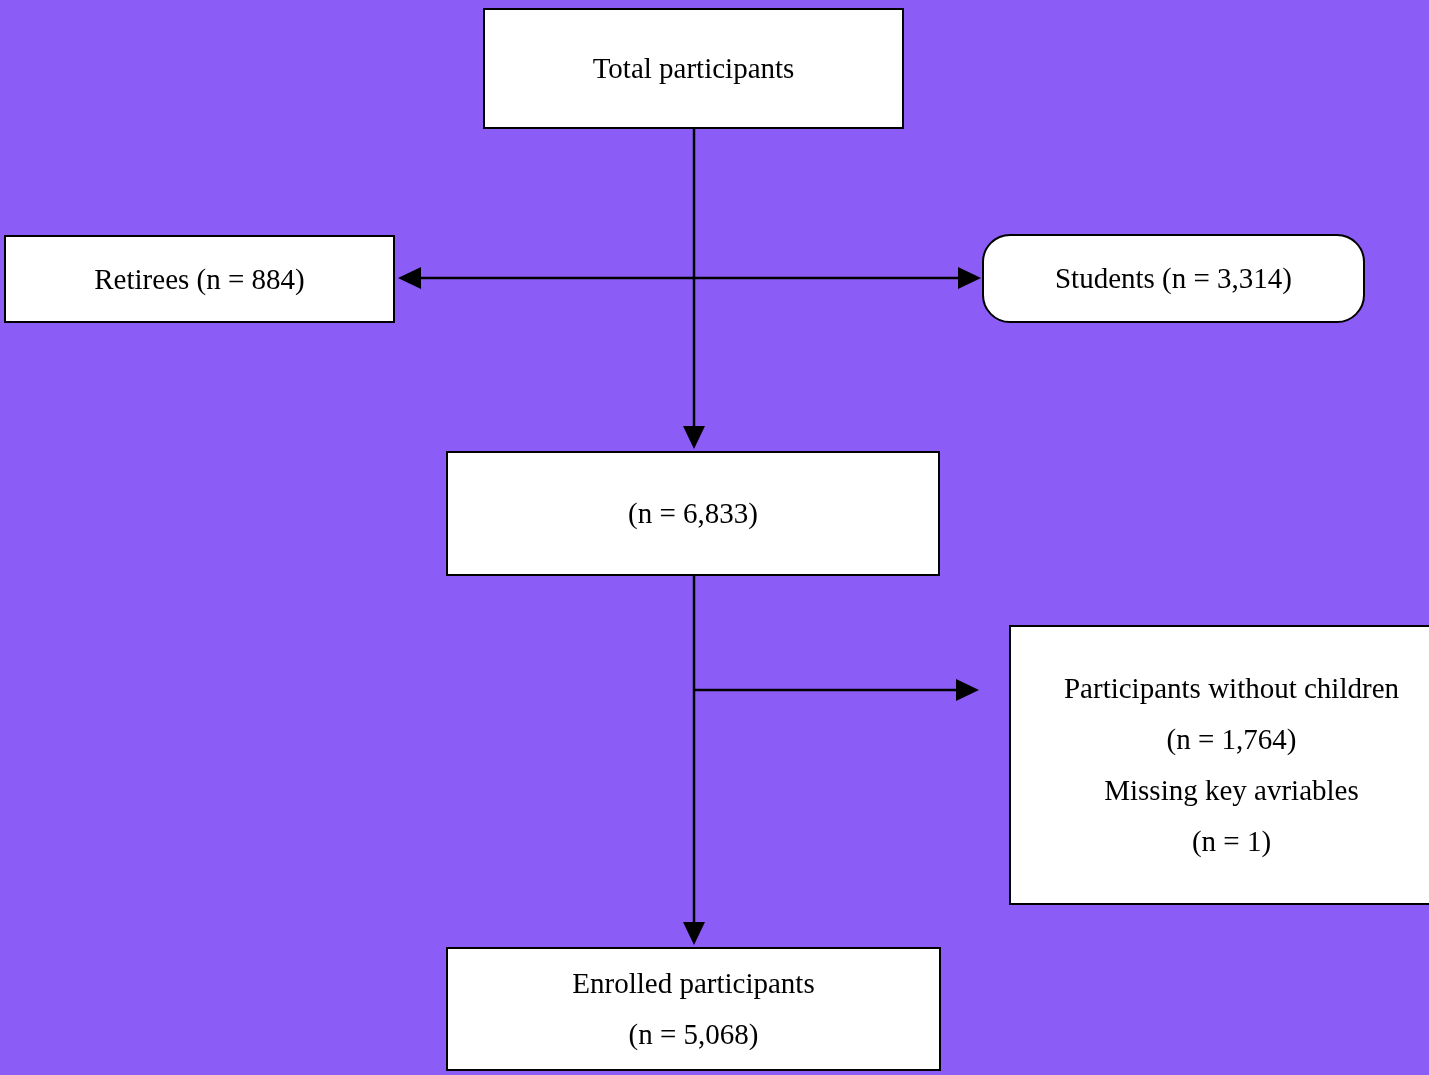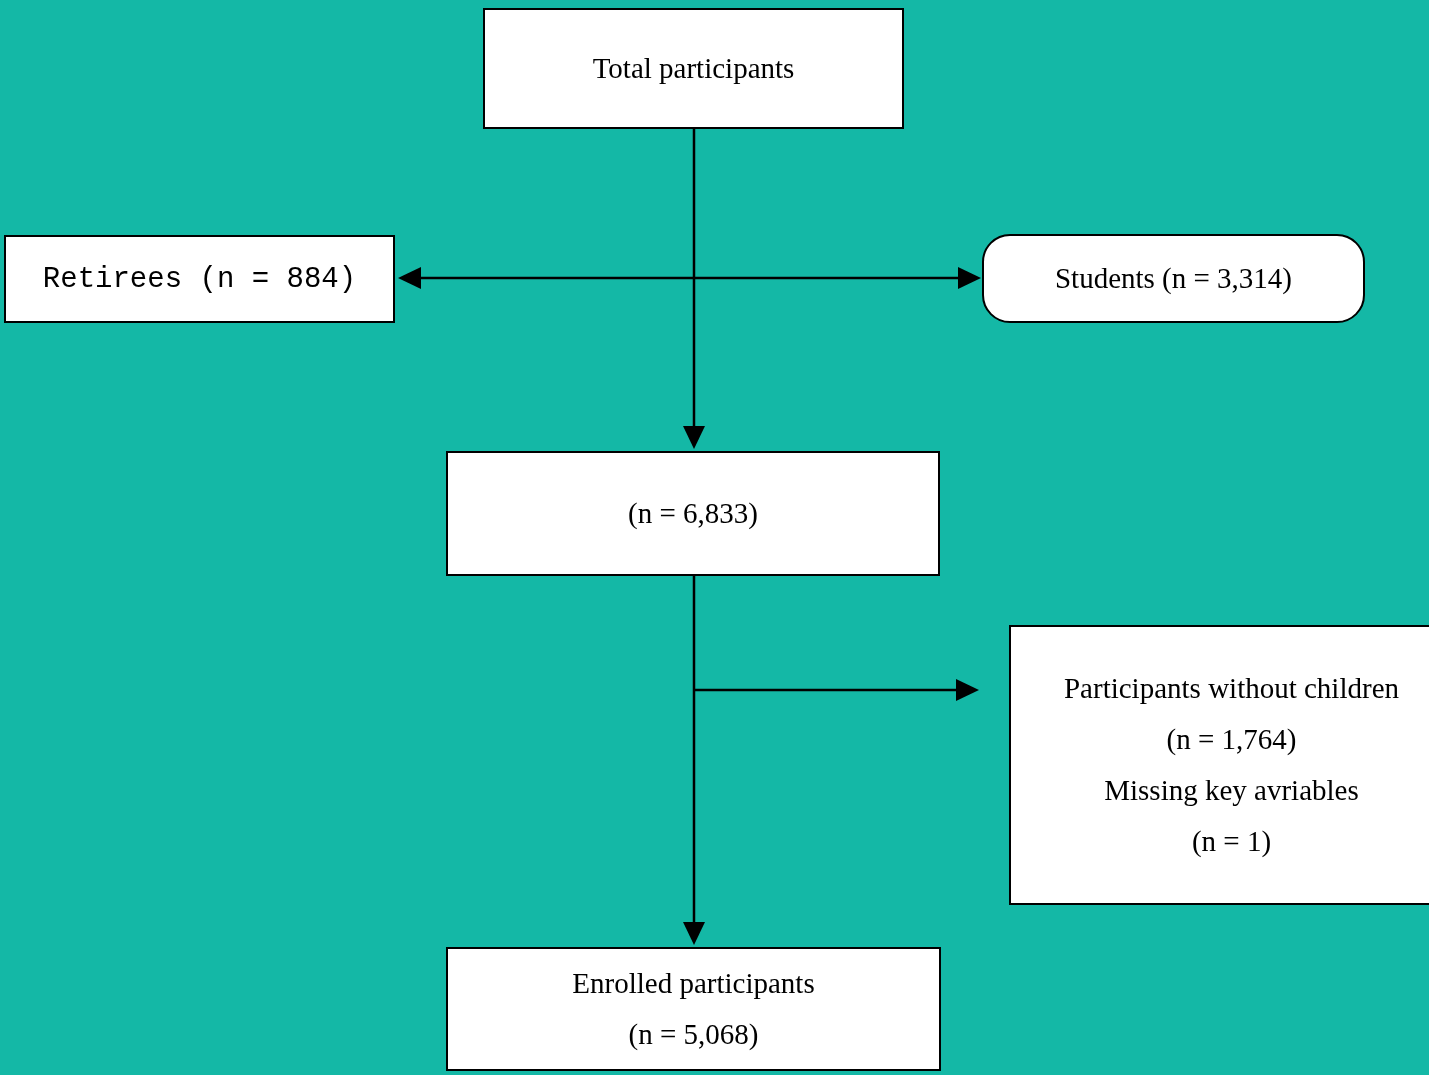--- a/index.html
+++ b/index.html
@@ -4,21 +4,21 @@
 <style>
   html, body {
     margin: 0;
     padding: 0;
     background: #ffffff;
   }
   .canvas {
     position: relative;
     width: 1429px;
     height: 1075px;
-    background: #14b8a6;
+    background: #8b5cf6;
     font-family: "Liberation Serif", "DejaVu Serif", serif;
     color: #000000;
     overflow: hidden;
   }
   .connectors {
     position: absolute;
     left: 0;
     top: 0;
     width: 1429px;
     height: 1075px;
@@ -31,21 +31,21 @@
     display: flex;
     flex-direction: column;
     align-items: center;
     justify-content: center;
     text-align: center;
     font-size: 29px;
     line-height: 51px;
     z-index: 2;
   }
   .box-total     { left: 483px; top: 8px;   width: 421px; height: 121px; }
-  .box-retirees  { left: 4px;   top: 235px; width: 391px; height: 88px; font-family: Liberation Mono, monospace;  }
+  .box-retirees  { left: 4px;   top: 235px; width: 391px; height: 88px;  }
   .box-students  { left: 982px; top: 234px; width: 383px; height: 89px; border-radius: 28px;  }
   .box-working   { left: 446px; top: 451px; width: 494px; height: 125px; }
   .box-exclusions{ left: 1009px; top: 577px; width: 445px; height: 280px; margin-top: 48px; }
   .box-enrolled  { left: 446px; top: 947px; width: 495px; height: 124px; text-align: right; }
 </style>
 </head>
 <body>
 
 <div class="canvas">
 

